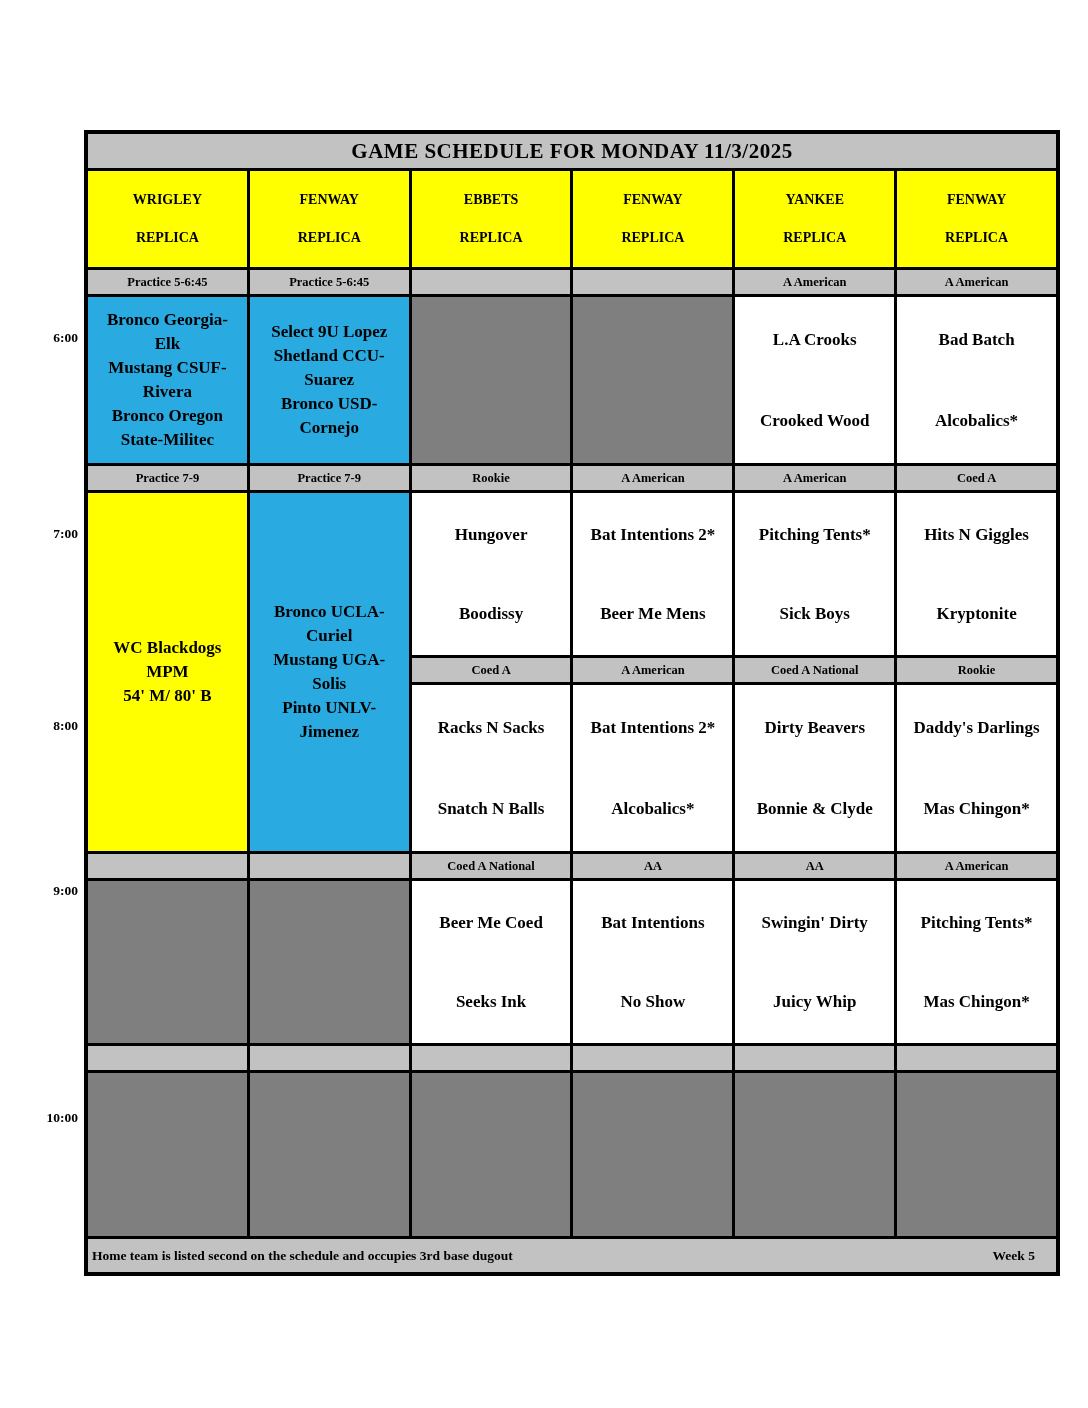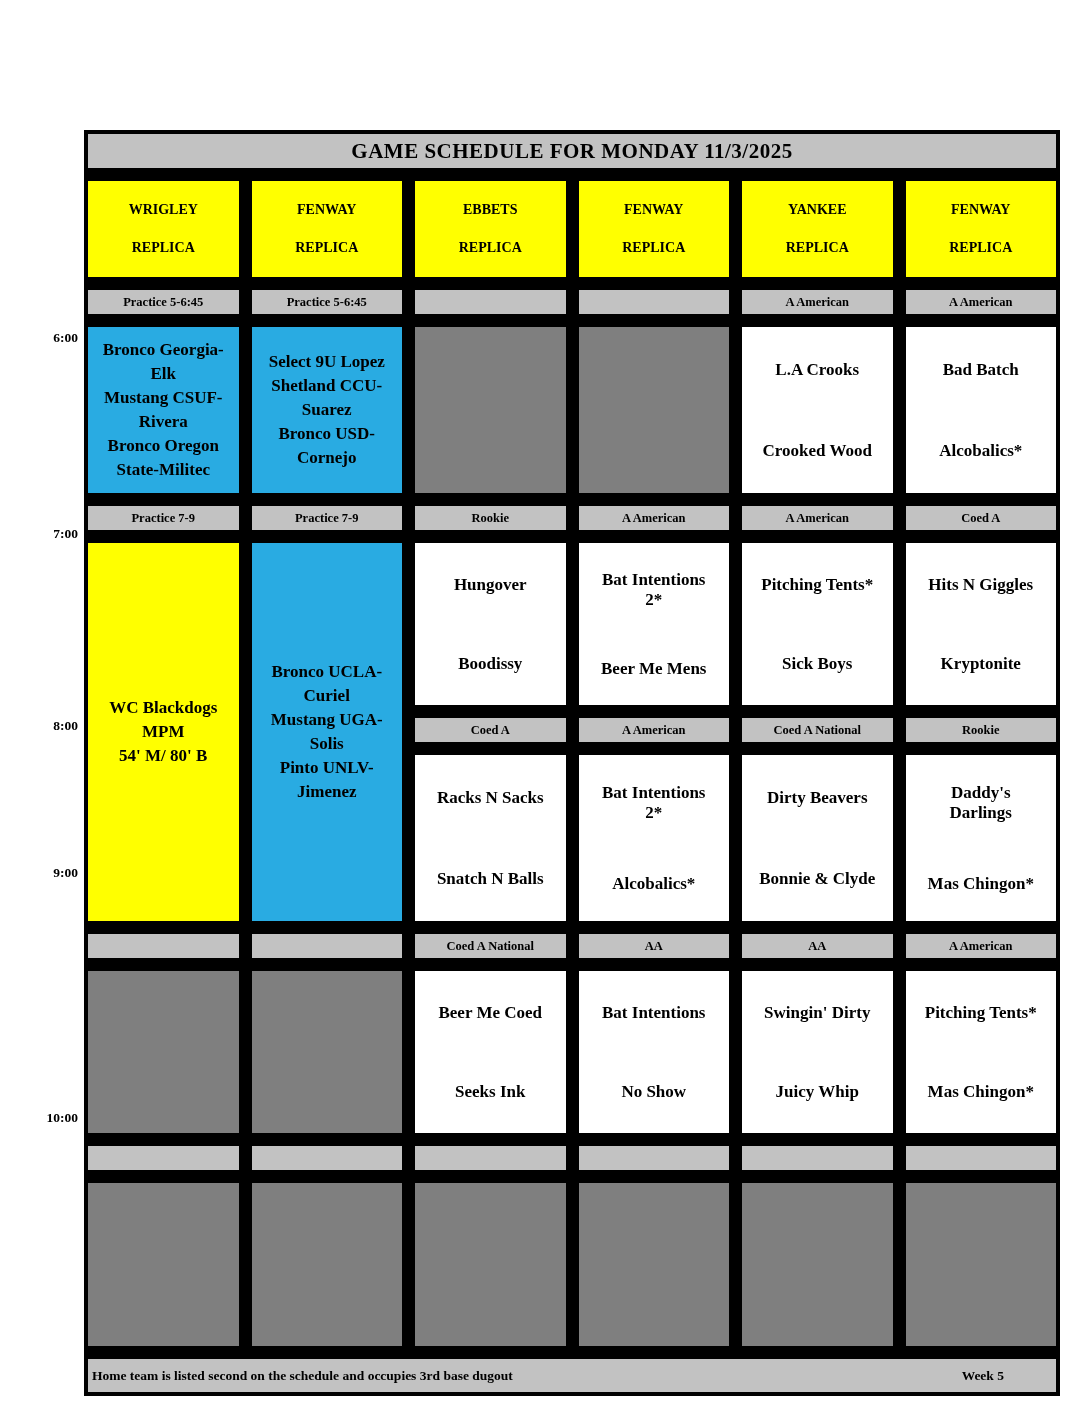--- a/index.html
+++ b/index.html
@@ -16,34 +16,34 @@
   .time-label {
     position: absolute;
     left: 0; width: 78px;
     text-align: right;
     font-size: 13.5px;
     line-height: 16px;
   }
   .t6  { top: 330px; }
   .t7  { top: 526px; }
   .t8  { top: 718px; }
-  .t9  { top: 865px; }
+  .t9  { top: 883px; }
   .t10 { top: 1110px; }
 
   .grid {
     position: absolute;
     left: 84px; top: 130px;
     width: 976px;
     box-sizing: border-box;
     background: var(--black, #000);
     padding: 4px;
     display: grid;
     grid-template-columns: repeat(6, 1fr);
     grid-template-rows: 34px 96px 24px 166px 24px 162px 24px 166px 24px 162px 24px 163px 33px;
-    gap: 13px;
+    gap: 3px;
   }
   .cell {
     display: flex;
     align-items: center;
     justify-content: center;
     text-align: center;
     overflow: hidden;
   }
   .title-cell {
     grid-column: 1 / -1;
@@ -77,21 +77,21 @@
     font-size: 17px;
     padding: 2px 16px;
   }
   .rowspan3 { grid-row: span 3; }
   .footer-cell {
     grid-column: 1 / -1;
     background: var(--gray_light, #C2C2C2);
     justify-content: space-between;
     font-size: 13.5px;
     padding-left: 4px;
-    padding-right: 52px;
+    padding-right: 21px;
   }
 </style>
 </head>
 <body>
 
 <div class="page">
 
   <div class="time-gutter">
     <div class="time-label t6">6:00</div>
     <div class="time-label t7">7:00</div>

